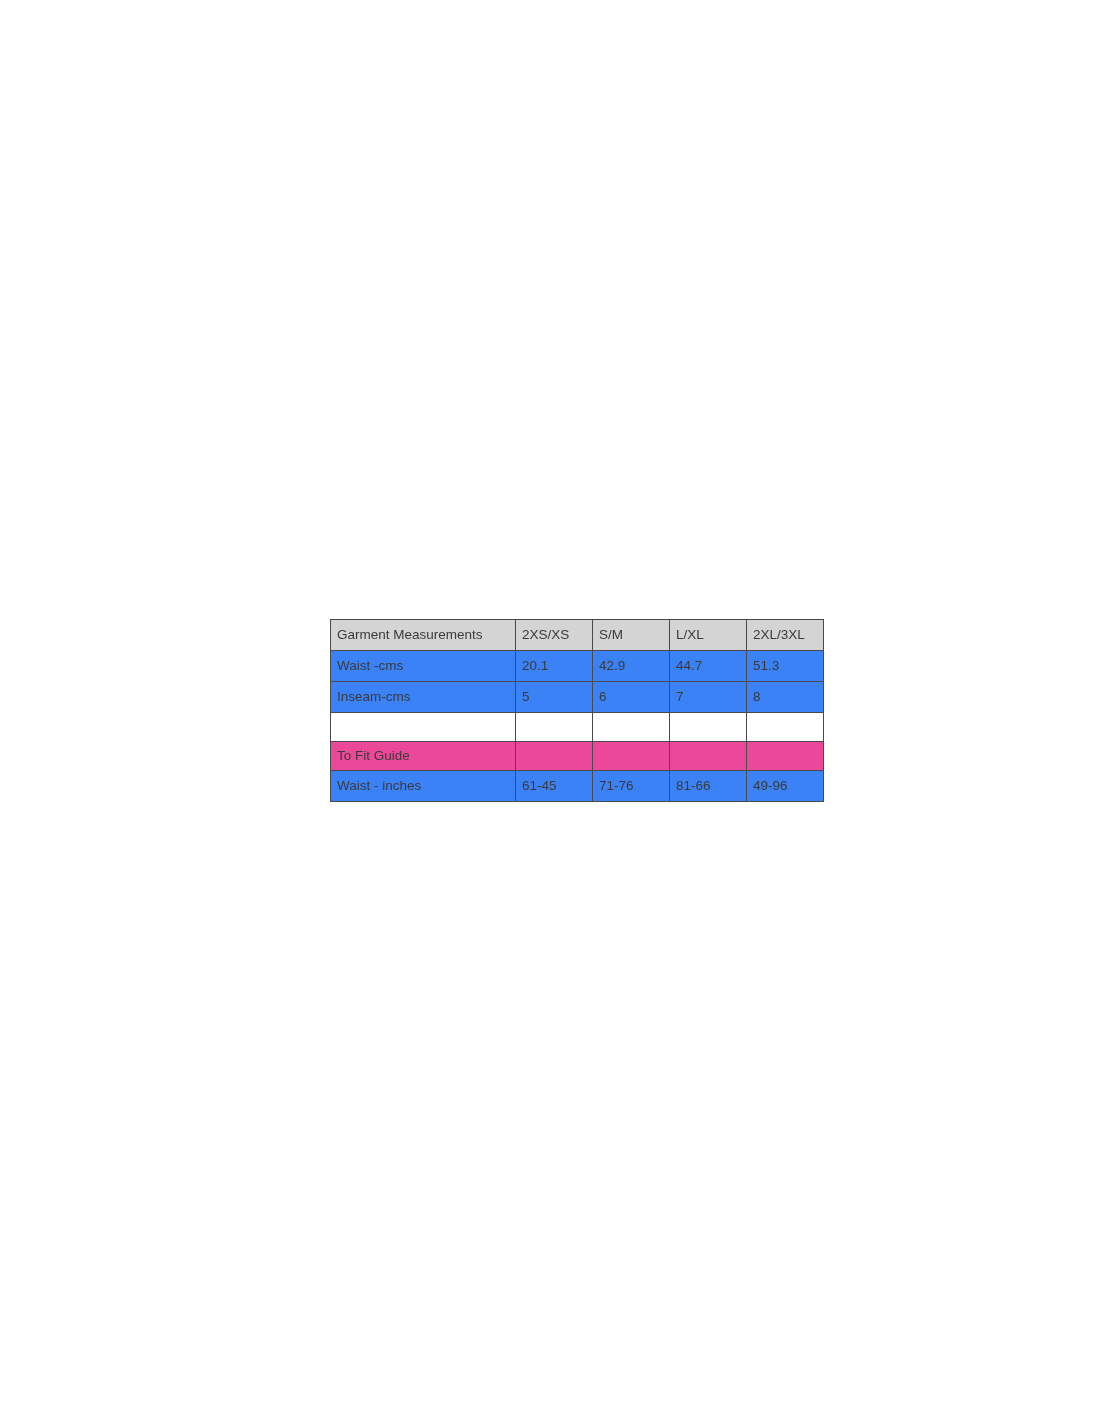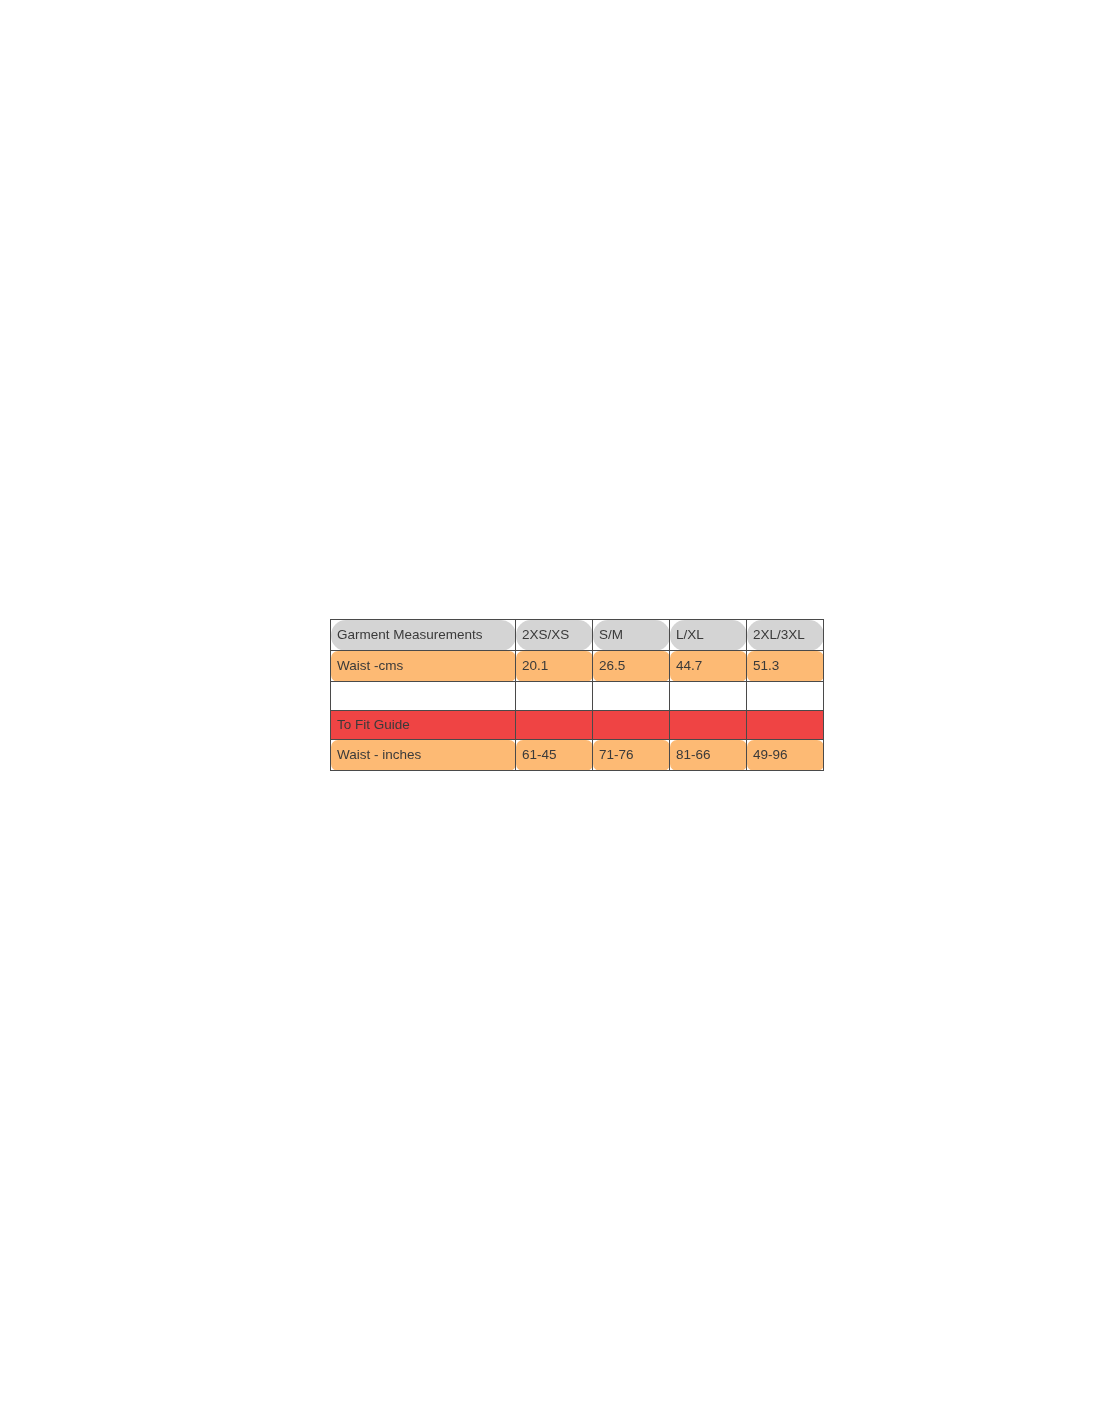--- a/index.html
+++ b/index.html
@@ -39,55 +39,60 @@
     text-align: left;
   }
   td.size-col {
     width: 64px;
     text-align: left;
   }
   tr.header-row td {
     background: #d4d4d4;
     font-size: 13.5px;
     color: #3a3a3a;
-    border-radius: 15px;
   }
   tr.spacer-row td {
     background: #ffffff;
     height: 28px;
   }
   tr.section-row td {
-    background: #ef4444;
+    background: #ec4899;
     color: #3a3a3a;
     height: 28px;
   }
   tr.data-row td {
-    background: #fdba74;
-    border-radius: 7px;
+    background: #3b82f6;
   }
 </style>
 </head>
 <body>
 
 <div class="size-table-wrap">
   <table class="size-table">
     <tbody>
       <tr class="header-row">
         <td class="label-col">Garment Measurements</td>
         <td class="size-col">2XS/XS</td>
         <td class="size-col">S/M</td>
         <td class="size-col">L/XL</td>
         <td class="size-col">2XL/3XL</td>
       </tr>
       <tr class="data-row">
         <td class="label-col">Waist -cms</td>
         <td class="size-col">20.1</td>
-        <td class="size-col">26.5</td>
+        <td class="size-col">42.9</td>
         <td class="size-col">44.7</td>
         <td class="size-col">51.3</td>
+      </tr>
+      <tr class="data-row">
+        <td class="label-col">Inseam-cms</td>
+        <td class="size-col">5</td>
+        <td class="size-col">6</td>
+        <td class="size-col">7</td>
+        <td class="size-col">8</td>
       </tr>
       <tr class="spacer-row">
         <td class="label-col"></td>
         <td class="size-col"></td>
         <td class="size-col"></td>
         <td class="size-col"></td>
         <td class="size-col"></td>
       </tr>
       <tr class="section-row">
         <td class="label-col">To Fit Guide</td>

